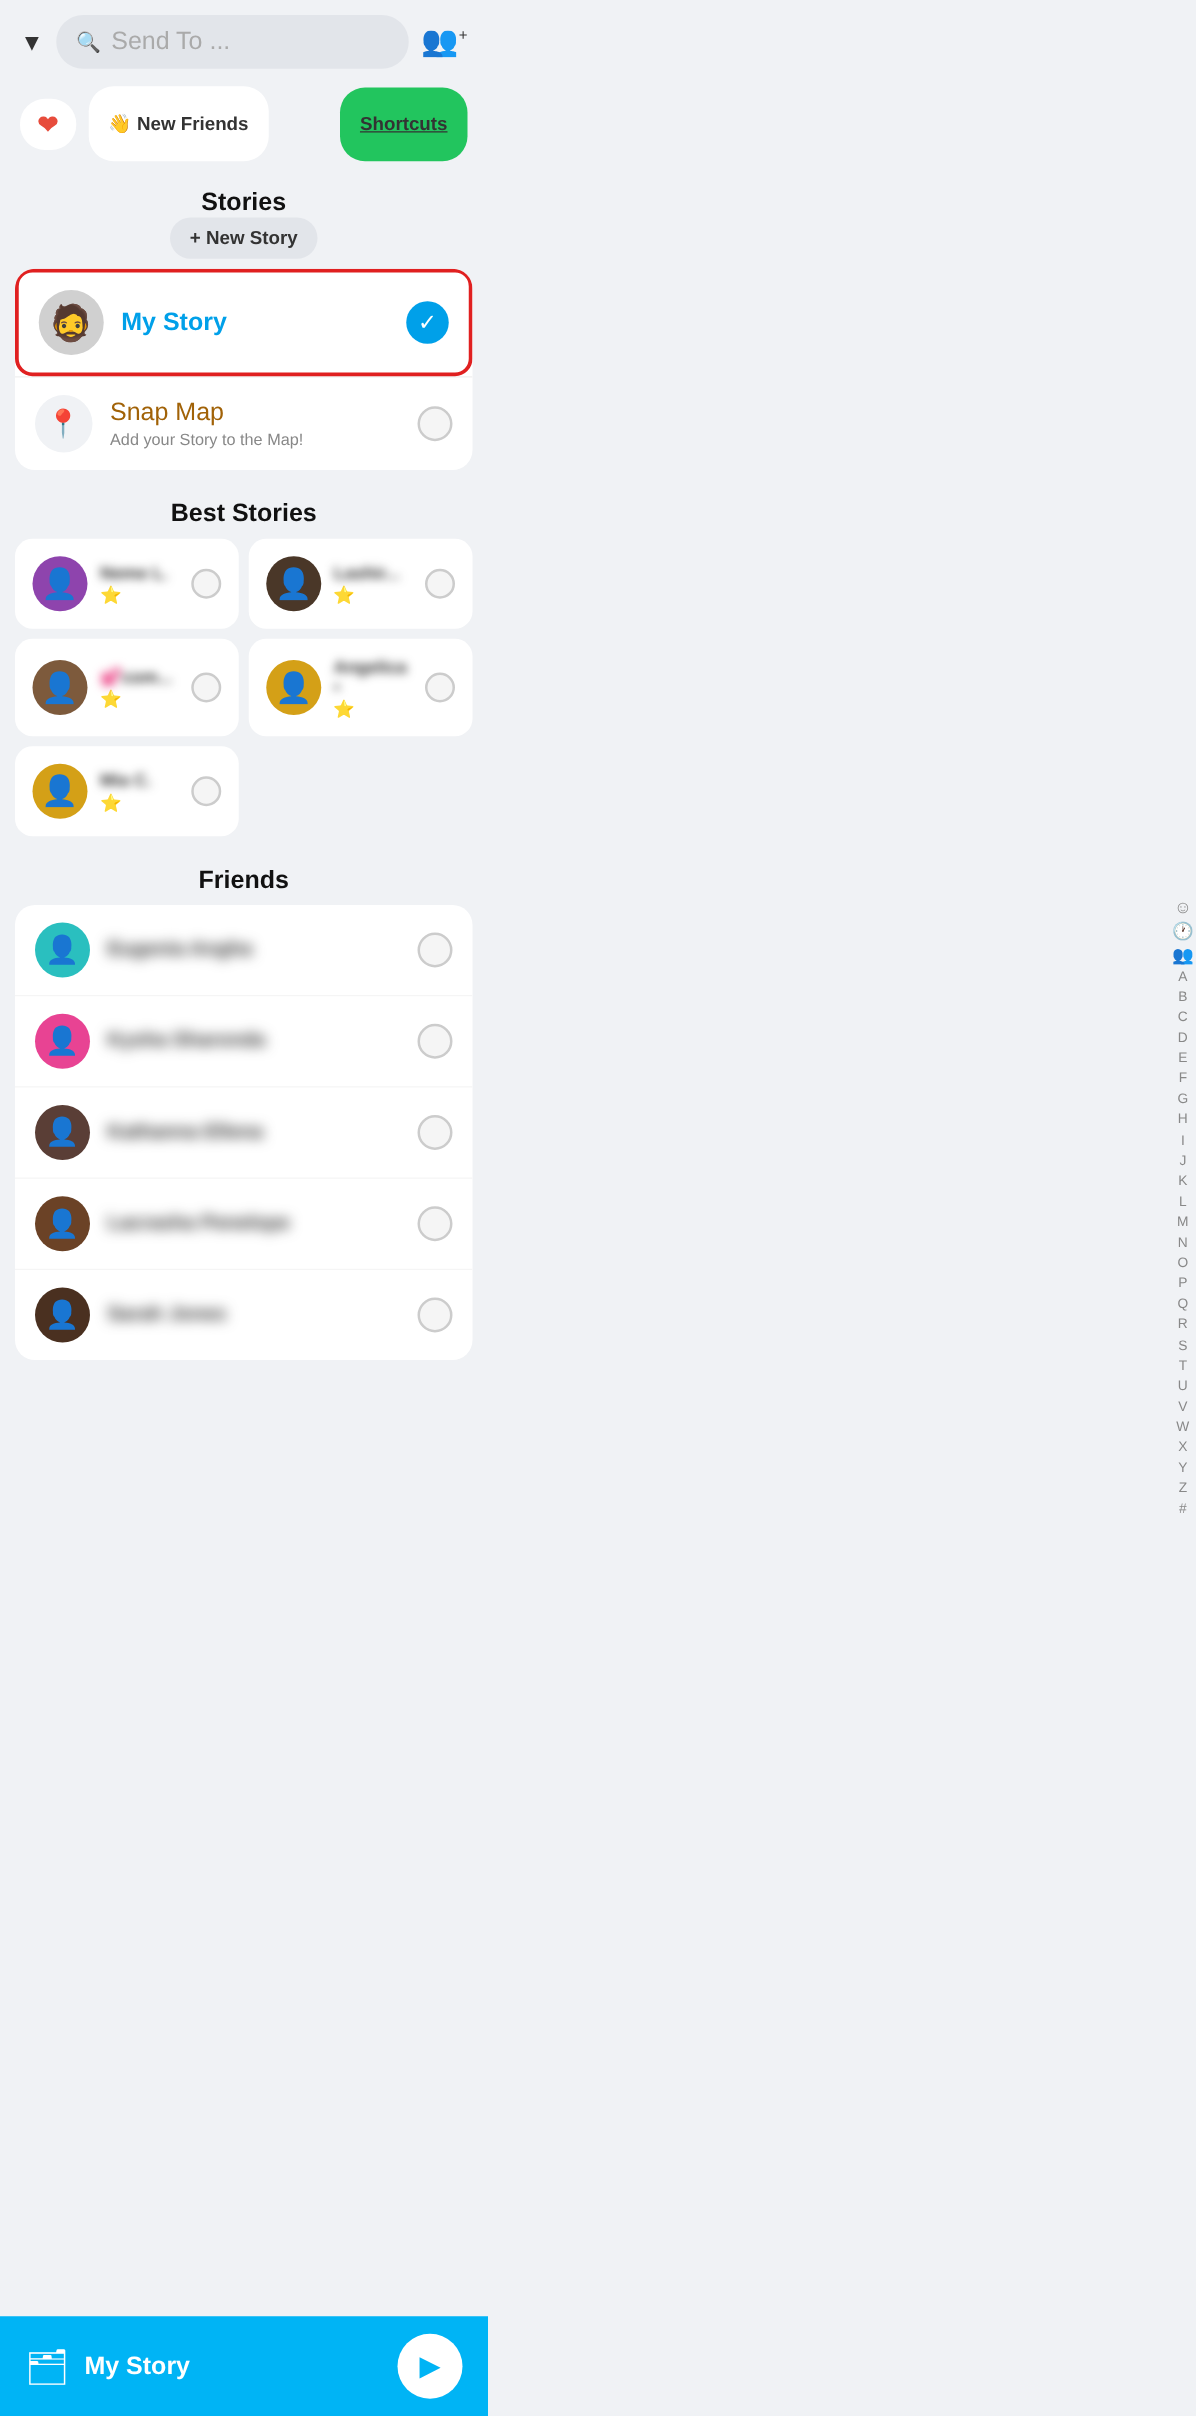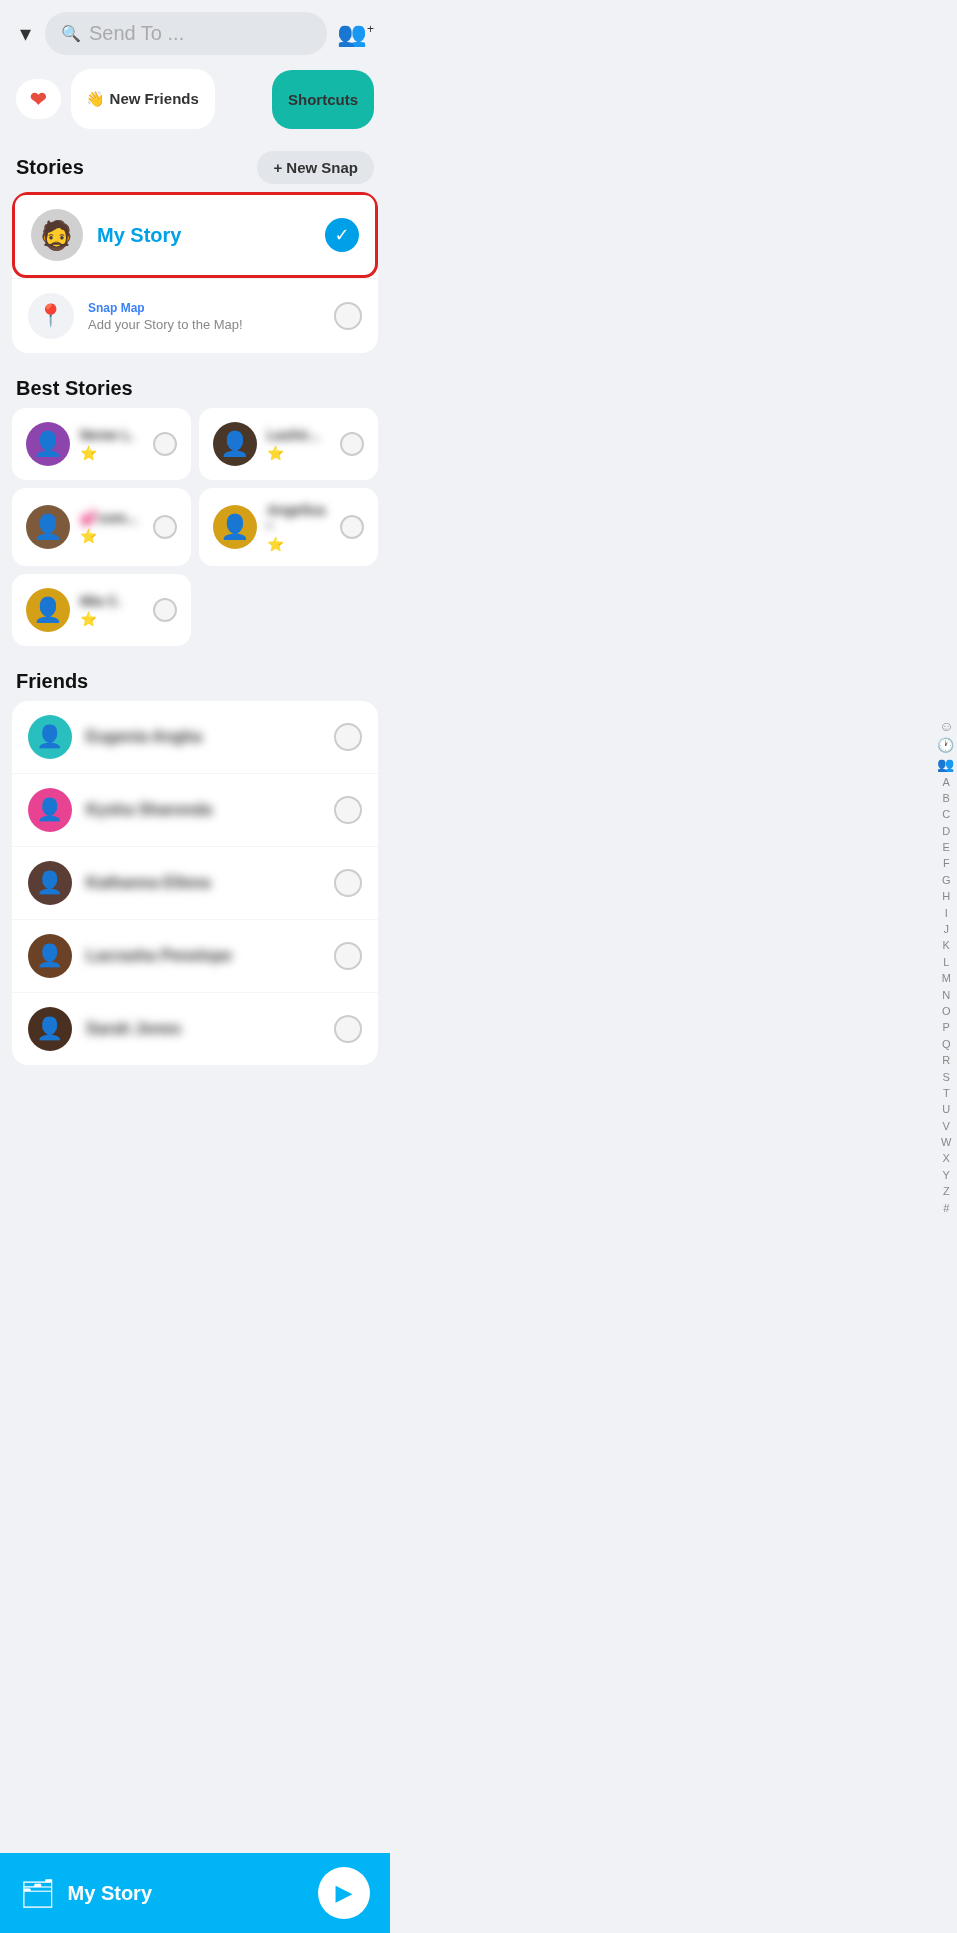--- a/index.html
+++ b/index.html
@@ -76,30 +76,32 @@
       color: #e74c3c;
       font-size: 20px;
       padding: 8px 14px;
     }
     .pill-friends {
       background: #fff;
       color: #333;
     }
     .pill-shortcuts {
       margin-left: auto;
-      background: #14b8a6;
-      color: #333;
+      background: #22c55e;
+      color: #333;
+      text-decoration: underline;
     }
 
     
     .section-header {
       display: flex;
       align-items: center;
       justify-content: space-between;
       padding: 12px 16px 8px;
+      flex-direction: column;
     }
     .section-title {
       font-size: 20px;
       font-weight: 700;
       color: #111;
     }
     .new-story-btn {
       background: #e2e5ea;
       border: none;
       border-radius: 20px;
@@ -175,23 +177,23 @@
       background: #f0f2f5;
       display: flex;
       align-items: center;
       justify-content: center;
       margin-right: 14px;
       font-size: 22px;
       color: #555;
     }
     .snap-map-text { flex: 1; }
     .snap-map-title {
-      font-size: 12px;
-      font-weight: 700;
-      color: #3b82f6;
+      font-size: 20px;
+      font-weight: 400;
+      color: #a16207;
     }
     .snap-map-sub {
       font-size: 13px;
       color: #888;
       margin-top: 2px;
     }
     .radio-circle {
       width: 28px;
       height: 28px;
       border-radius: 50%;
@@ -391,21 +393,21 @@
   <button class="pill pill-friends">
     <span>👋 New Friends</span>
   </button>
   <button class="pill pill-shortcuts">
     <span>Shortcuts</span>
   </button>
 </div>
 
 <div class="section-header">
   <span class="section-title">Stories</span>
-  <button class="new-story-btn">+ New Snap</button>
+  <button class="new-story-btn">+ New Story</button>
 </div>
 
 <div class="stories-card">
 
   <div class="my-story-row">
     <div class="my-story-avatar">
       🧔
     </div>
     <span class="my-story-name">My Story</span>
     <div class="check-circle">✓</div>

